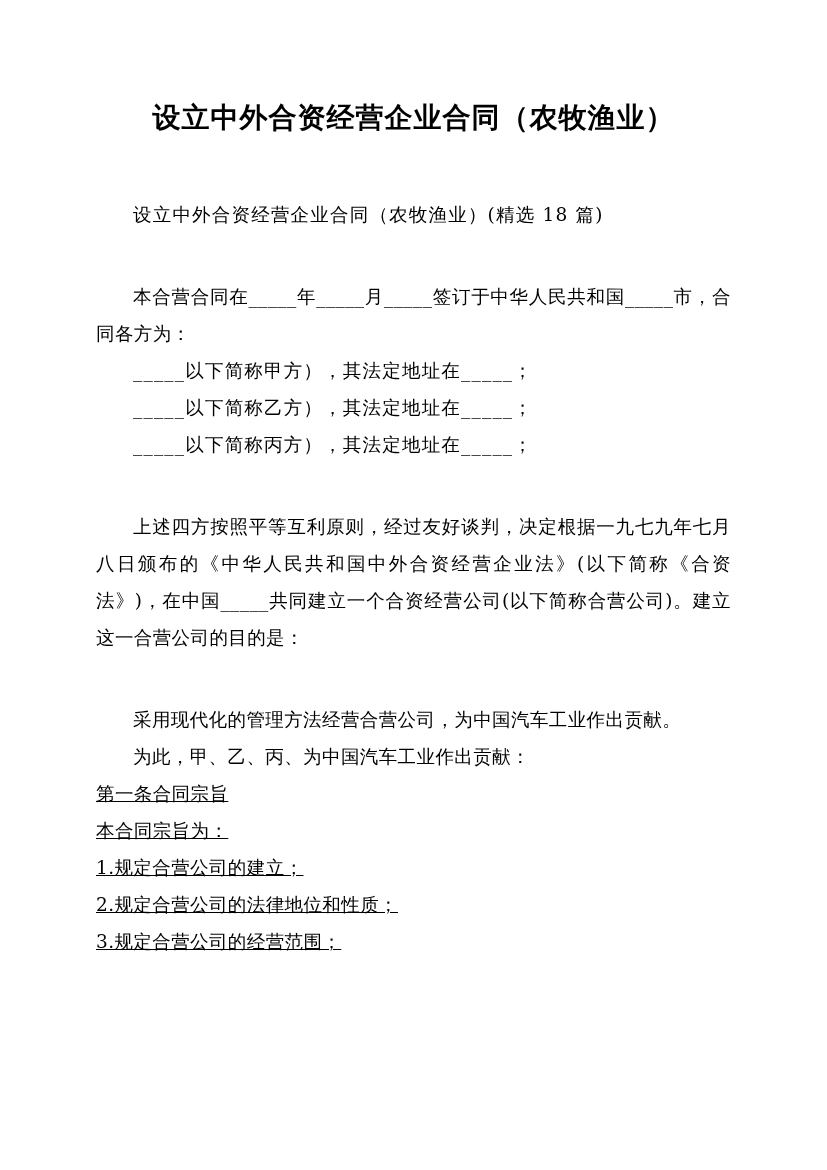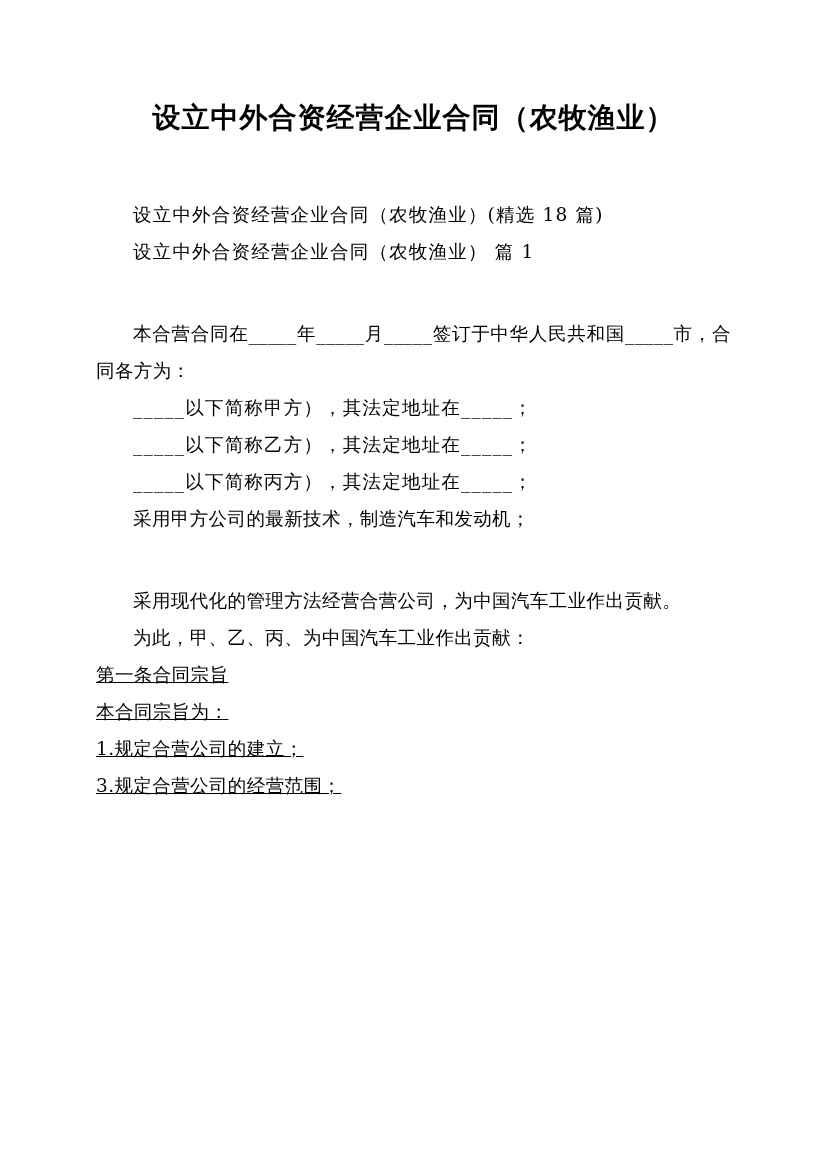--- a/index.html
+++ b/index.html
@@ -57,27 +57,27 @@
 </style>
 </head>
 <body>
 
 <div class="page">
 
   <h1 class="doc-title">设立中外合资经营企业合同（农牧渔业）</h1>
 
   <div class="body-block">
     <p class="para spaced">设立中外合资经营企业合同（农牧渔业）(精选 18 篇)</p>
-    <p class="para spaced">设立中外合资经营企业合同（农牧渔业）  篇 1</p>
     <p class="para just">本合营合同在_____年_____月_____签订于中华人民共和国_____市，合同各方为：</p>
     <p class="para spaced">_____以下简称甲方），其法定地址在_____；</p>
     <p class="para spaced">_____以下简称乙方），其法定地址在_____；</p>
     <p class="para spaced">_____以下简称丙方），其法定地址在_____；</p>
-    <p class="para">采用甲方公司的最新技术，制造汽车和发动机；</p>
+    <p class="para just">上述四方按照平等互利原则，经过友好谈判，决定根据一九七九年七月八日颁布的《中华人民共和国中外合资经营企业法》(以下简称《合资法》)，在中国_____共同建立一个合资经营公司(以下简称合营公司)。建立这一合营公司的目的是：</p>
     <p class="para just">采用现代化的管理方法经营合营公司，为中国汽车工业作出贡献。</p>
     <p class="para">为此，甲、乙、丙、为中国汽车工业作出贡献：</p>
     <p class="para noindent">第一条合同宗旨</p>
     <p class="para noindent">本合同宗旨为：</p>
     <p class="para noindent">1.规定合营公司的建立；</p>
+    <p class="para noindent">2.规定合营公司的法律地位和性质；</p>
     <p class="para noindent">3.规定合营公司的经营范围；</p>
   </div>
 
 </div>
 
 </body></html>

